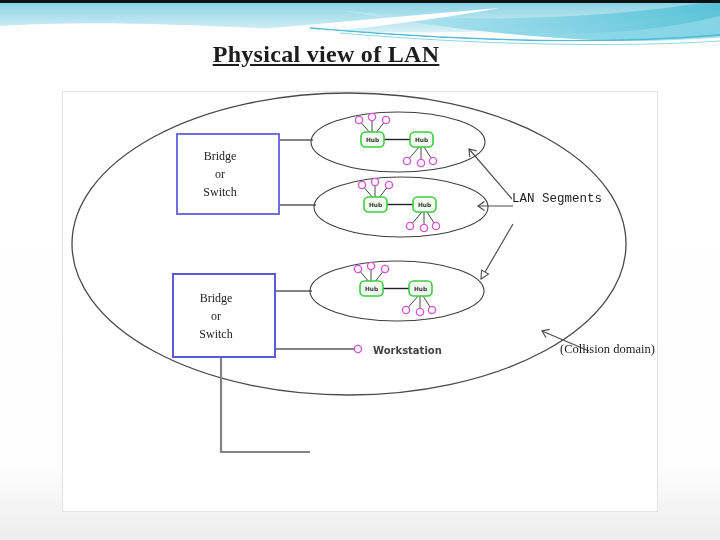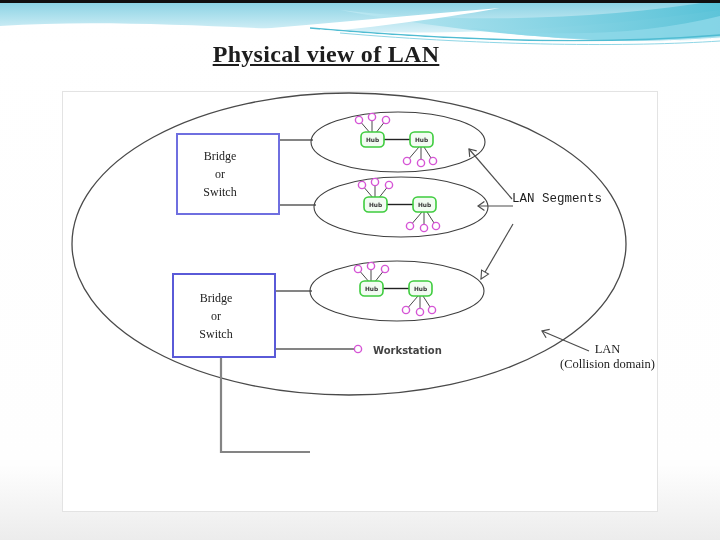--- a/index.html
+++ b/index.html
@@ -146,18 +146,17 @@
     <span>Bridge</span>
     <span>or</span>
     <span>Switch</span>
   </div>
 
 
   <div class="lan-seg-label">
     <div>LAN Segments</div>
   </div>
   <div class="lan-label">
-    <div>LAN</div>
     <div>(Collision domain)</div>
   </div>
   <div class="ws-label">Workstation</div>
 
 </div>
 
 </body></html>

